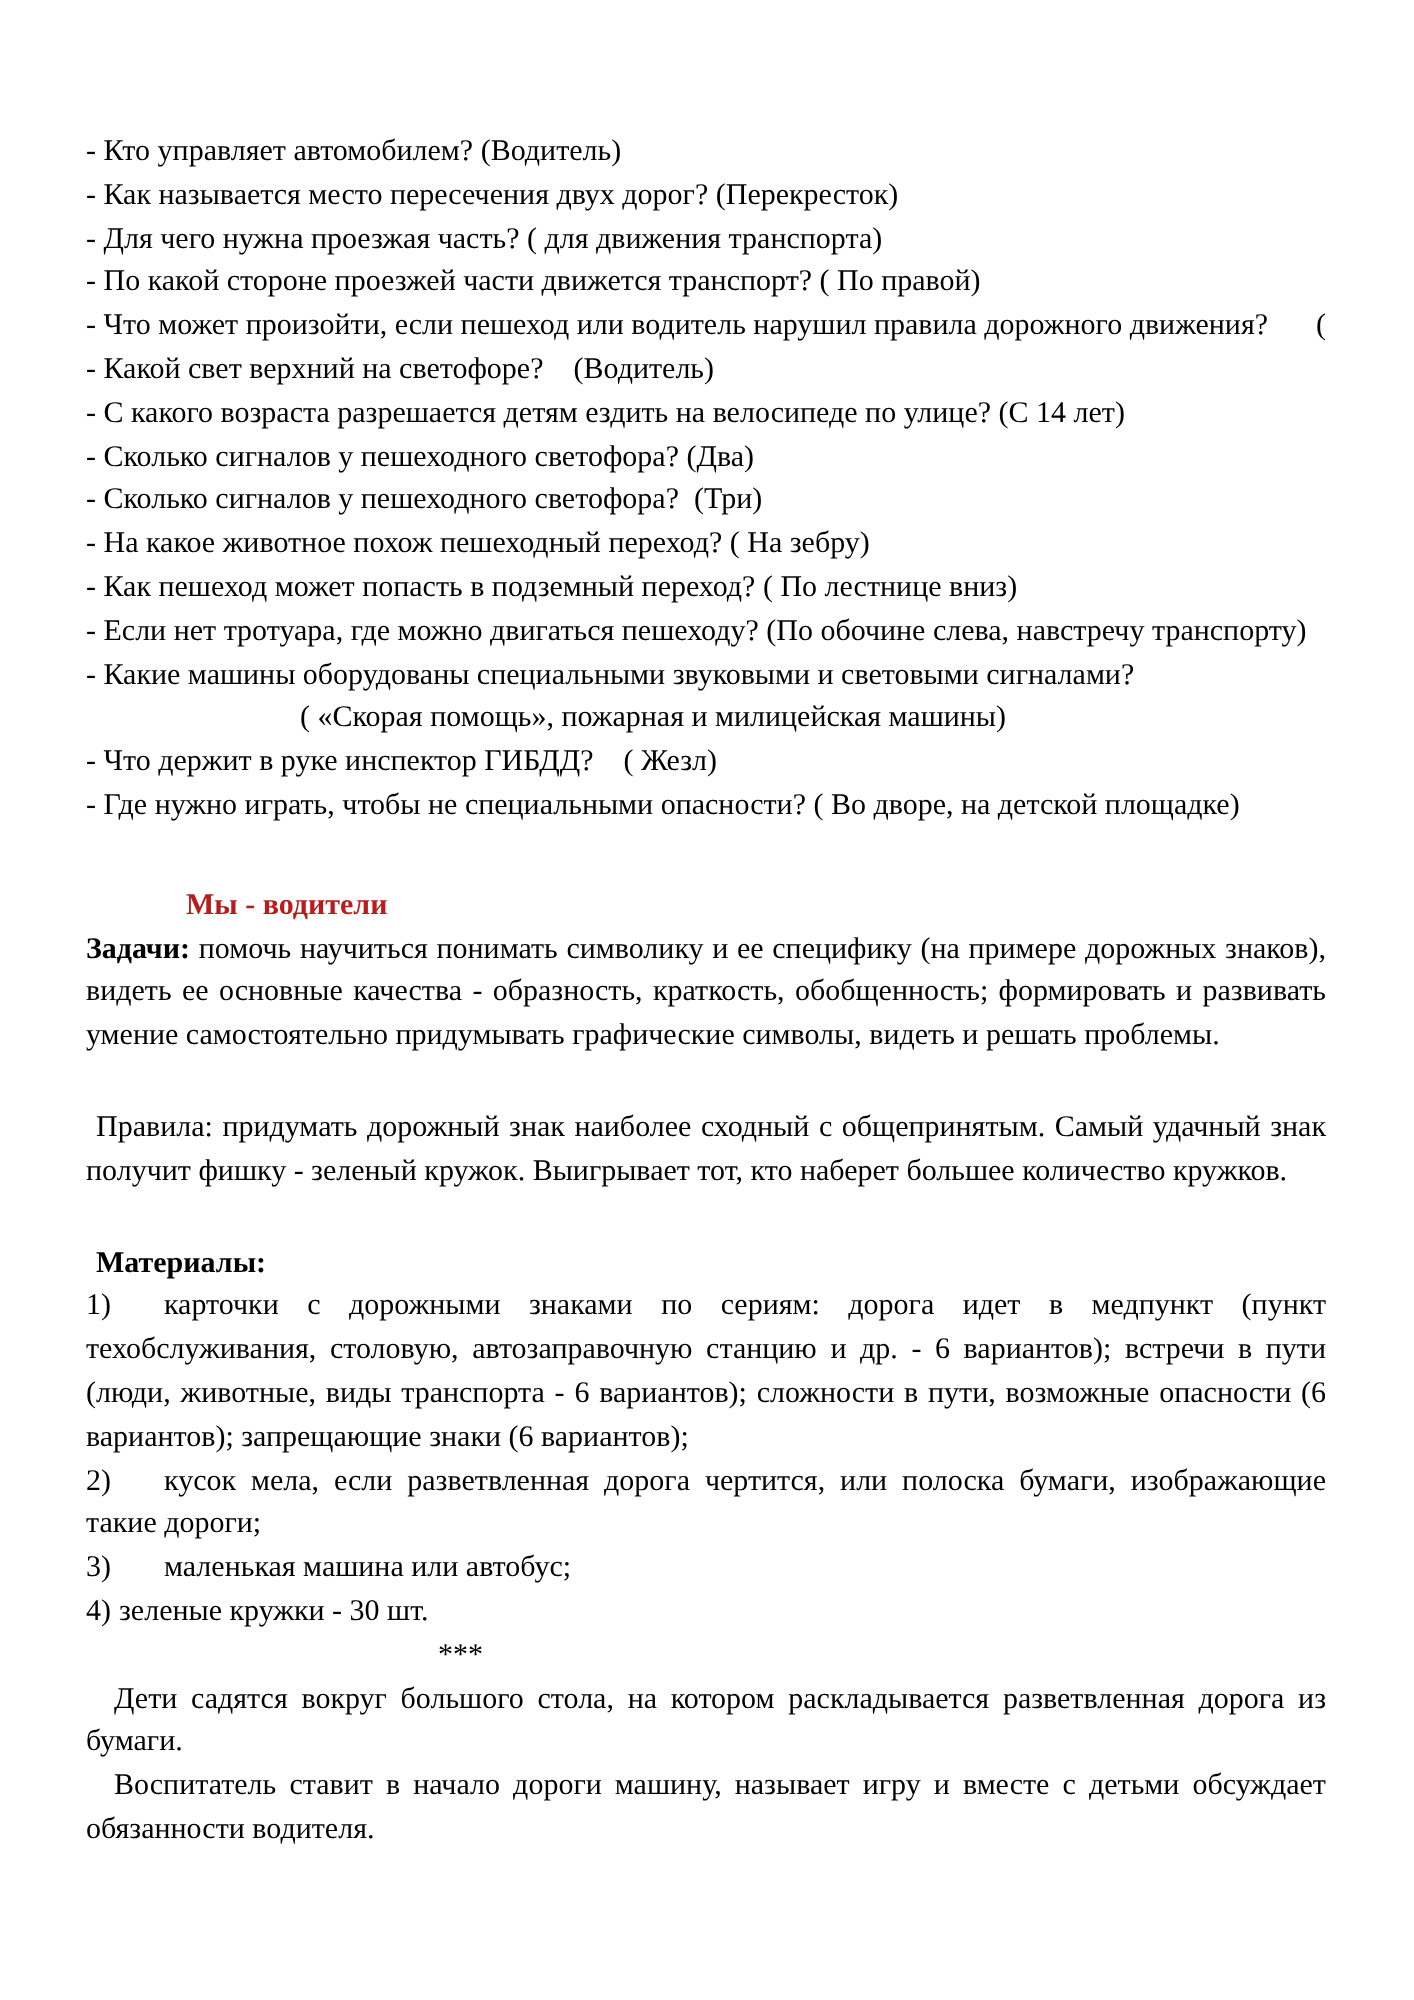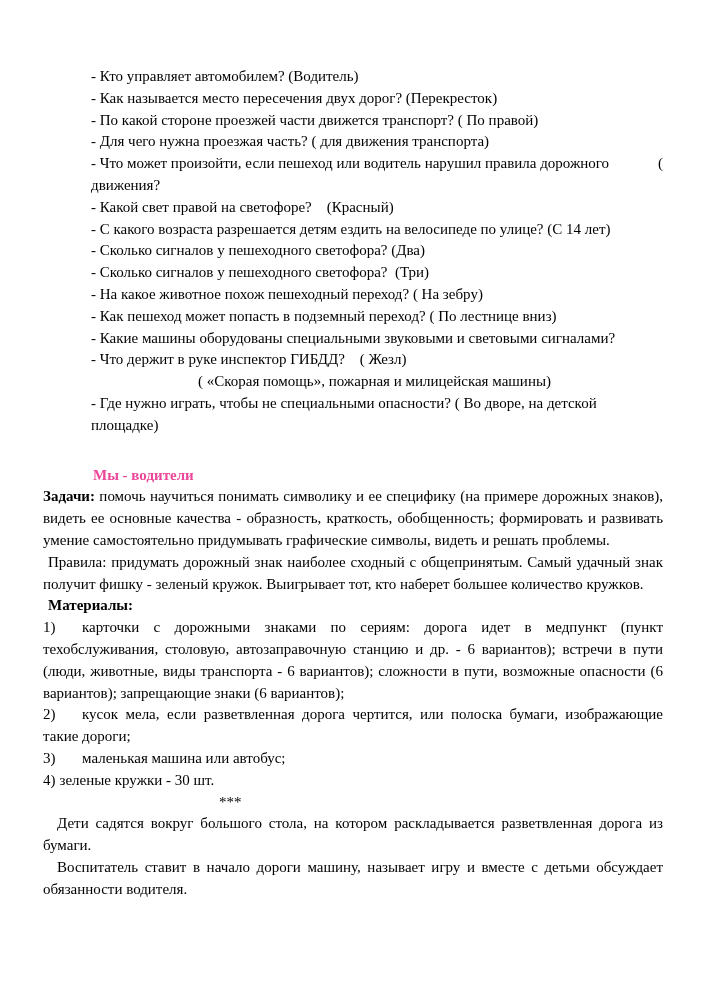--- a/index.html
+++ b/index.html
@@ -16,21 +16,20 @@
     box-sizing: border-box;
     padding: 66px 44px 0 43px;
     font-family: "Liberation Serif", "DejaVu Serif", serif;
     font-size: 15px;
     line-height: 21.8px;
     color: #000000;
     overflow: hidden;
   }
   .q {
     white-space: pre-wrap;
-    margin-left: 48px;
   }
   .q-flex {
     display: flex;
     justify-content: space-between;
   }
   .q-indent {
     padding-left: 107px;
   }
   .section-title {
     font-weight: bold;
@@ -39,20 +38,21 @@
   .para {
     margin: 0;
     text-align: justify;
   }
   .para .lbl {
     font-weight: bold;
     font-family: Liberation Serif, serif;
   }
   .indent-sm {
     text-indent: 5px;
+    margin-top: 24px;
   }
   .indent-md {
     text-indent: 14px;
   }
   .num-wide {
     display: inline-block;
     width: 39px;
   }
   .num-tight {
     margin-right: 4px;
@@ -61,42 +61,43 @@
     margin-left: 176px;
   }
 </style>
 </head>
 <body>
 
 <div class="page">
 
   <div class="q">- Кто управляет автомобилем? (Водитель)</div>
   <div class="q">- Как называется место пересечения двух дорог? (Перекресток)</div>
+  <div class="q">- Для чего нужна проезжая часть? ( для движения транспорта)</div>
   <div class="q">- По какой стороне проезжей части движется транспорт? ( По правой)</div>
-  <div class="q">- Для чего нужна проезжая часть? ( для движения транспорта)</div>
 
   <div class="q q-flex">
     <span>- Что может произойти, если пешеход или водитель нарушил правила дорожного движения?</span>
     <span>(</span>
   </div>
 
-  <div class="q">- Какой свет правой на светофоре?    (Красный)</div>
+  <div class="q">- Какой свет верхний на светофоре?    (Водитель)</div>
   <div class="q">- С какого возраста разрешается детям ездить на велосипеде по улице? (С 14 лет)</div>
   <div class="q">- Сколько сигналов у пешеходного светофора? (Два)</div>
   <div class="q">- Сколько сигналов у пешеходного светофора?  (Три)</div>
   <div class="q">- На какое животное похож пешеходный переход? ( На зебру)</div>
   <div class="q">- Как пешеход может попасть в подземный переход? ( По лестнице вниз)</div>
+  <div class="q">- Если нет тротуара, где можно двигаться пешеходу? (По обочине слева, навстречу транспорту)</div>
   <div class="q">- Какие машины оборудованы специальными звуковыми и световыми сигналами?</div>
 
+  <div class="q q-indent">( «Скорая помощь», пожарная и милицейская машины)</div>
+
   <div class="q">- Что держит в руке инспектор ГИБДД?    ( Жезл)</div>
-
-  <div class="q q-indent">( «Скорая помощь», пожарная и милицейская машины)</div>
   <div class="q">- Где нужно играть, чтобы не специальными опасности? ( Во дворе, на детской площадке)</div>
 
-  <div class="section-title" style="color: #ec4899;">Мы - водители</div>
+  <div class="section-title" style="color: #b91c1c;">Мы - водители</div>
 
   <p class="para"><span class="lbl">Задачи:</span><span> помочь научиться понимать символику и ее специфику (на примере дорожных знаков), видеть ее основные качества - образность, краткость, обобщенность; формировать и развивать умение самостоятельно придумывать графические символы, видеть и решать проблемы.</span></p>
 
   <p class="para indent-sm">Правила: придумать дорожный знак наиболее сходный с общепринятым. Самый удачный знак получит фишку - зеленый кружок. Выигрывает тот, кто наберет большее количество кружков.</p>
 
   <p class="para indent-sm"><span class="lbl">Материалы:</span></p>
 
   <p class="para"><span class="num-wide">1)</span><span>карточки с дорожными знаками по сериям: дорога идет в медпункт (пункт техобслуживания, столовую, автозаправочную станцию и др. - 6 вариантов); встречи в пути (люди, животные, виды транспорта - 6 вариантов); сложности в пути, возможные опасности (6 вариантов); запрещающие знаки (6 вариантов);</span></p>
   <p class="para"><span class="num-wide">2)</span><span>кусок мела, если разветвленная дорога чертится, или полоска бумаги, изображающие такие дороги;</span></p>
   <p class="para"><span class="num-wide">3)</span><span>маленькая машина или автобус;</span></p>

